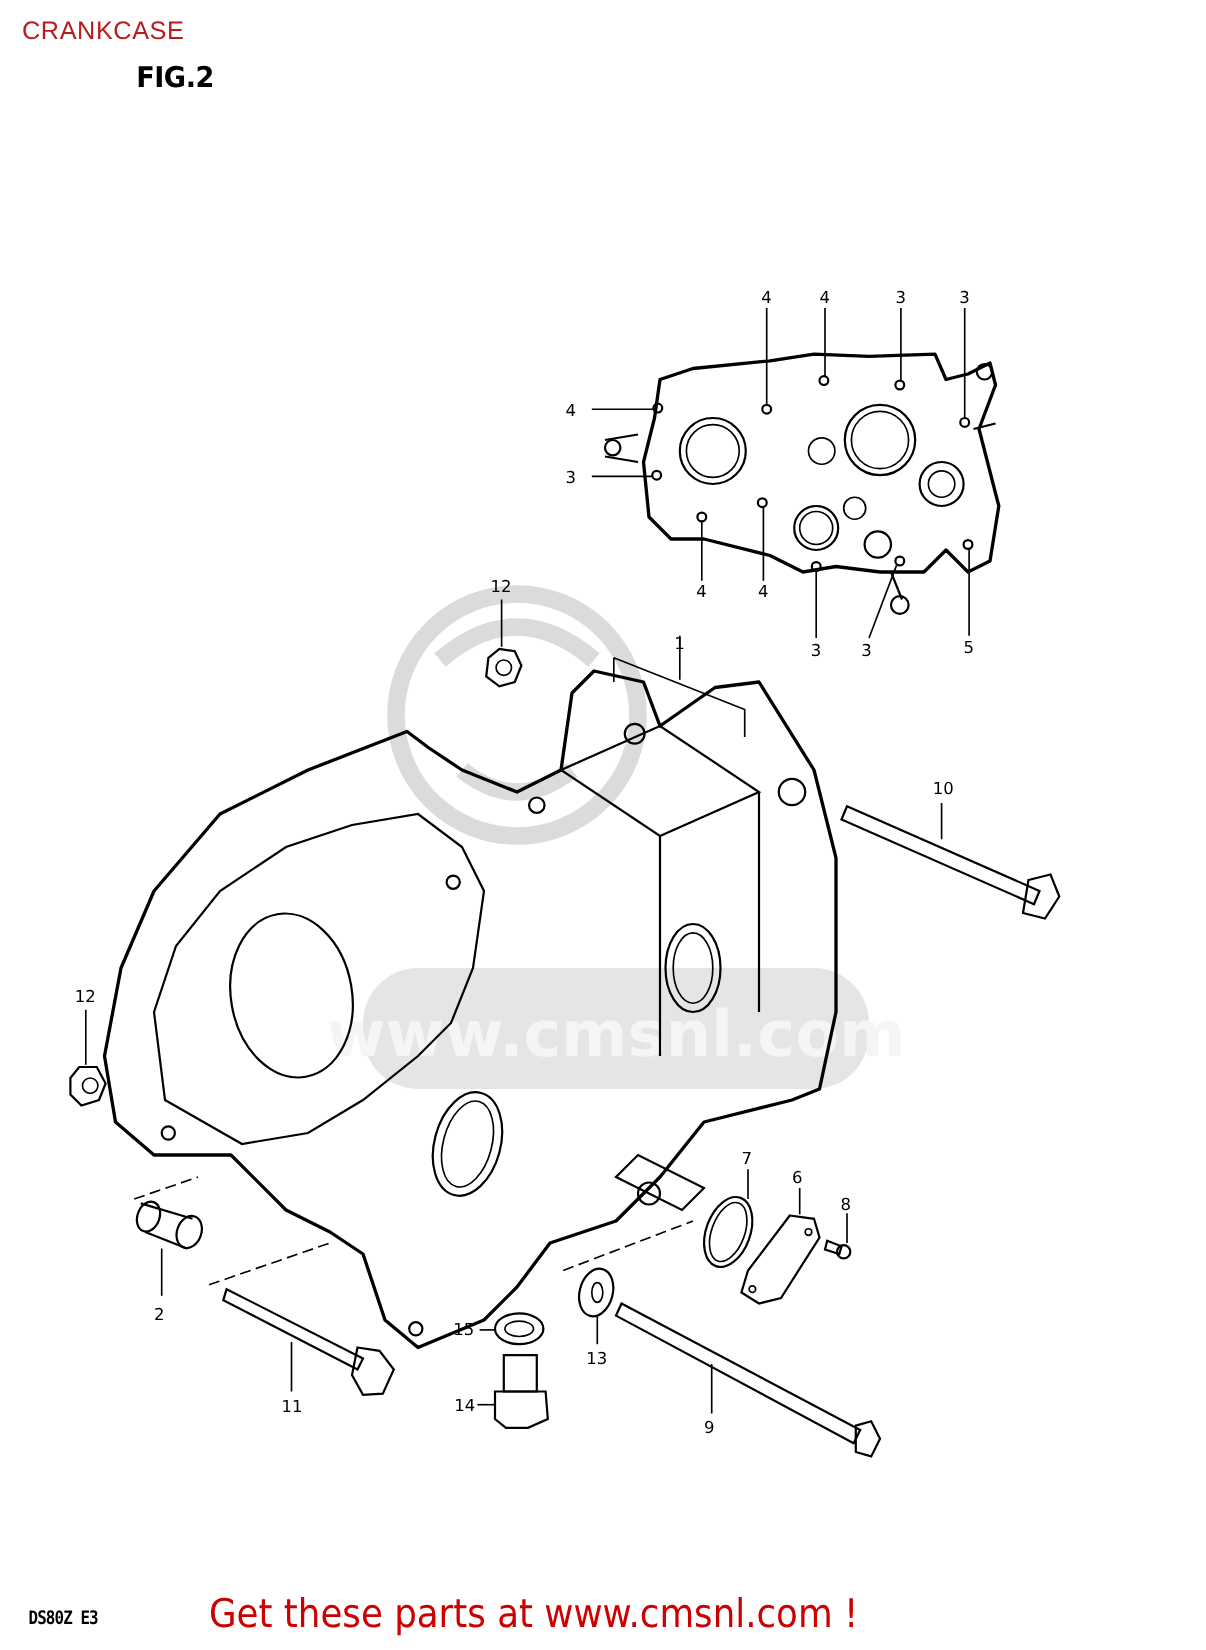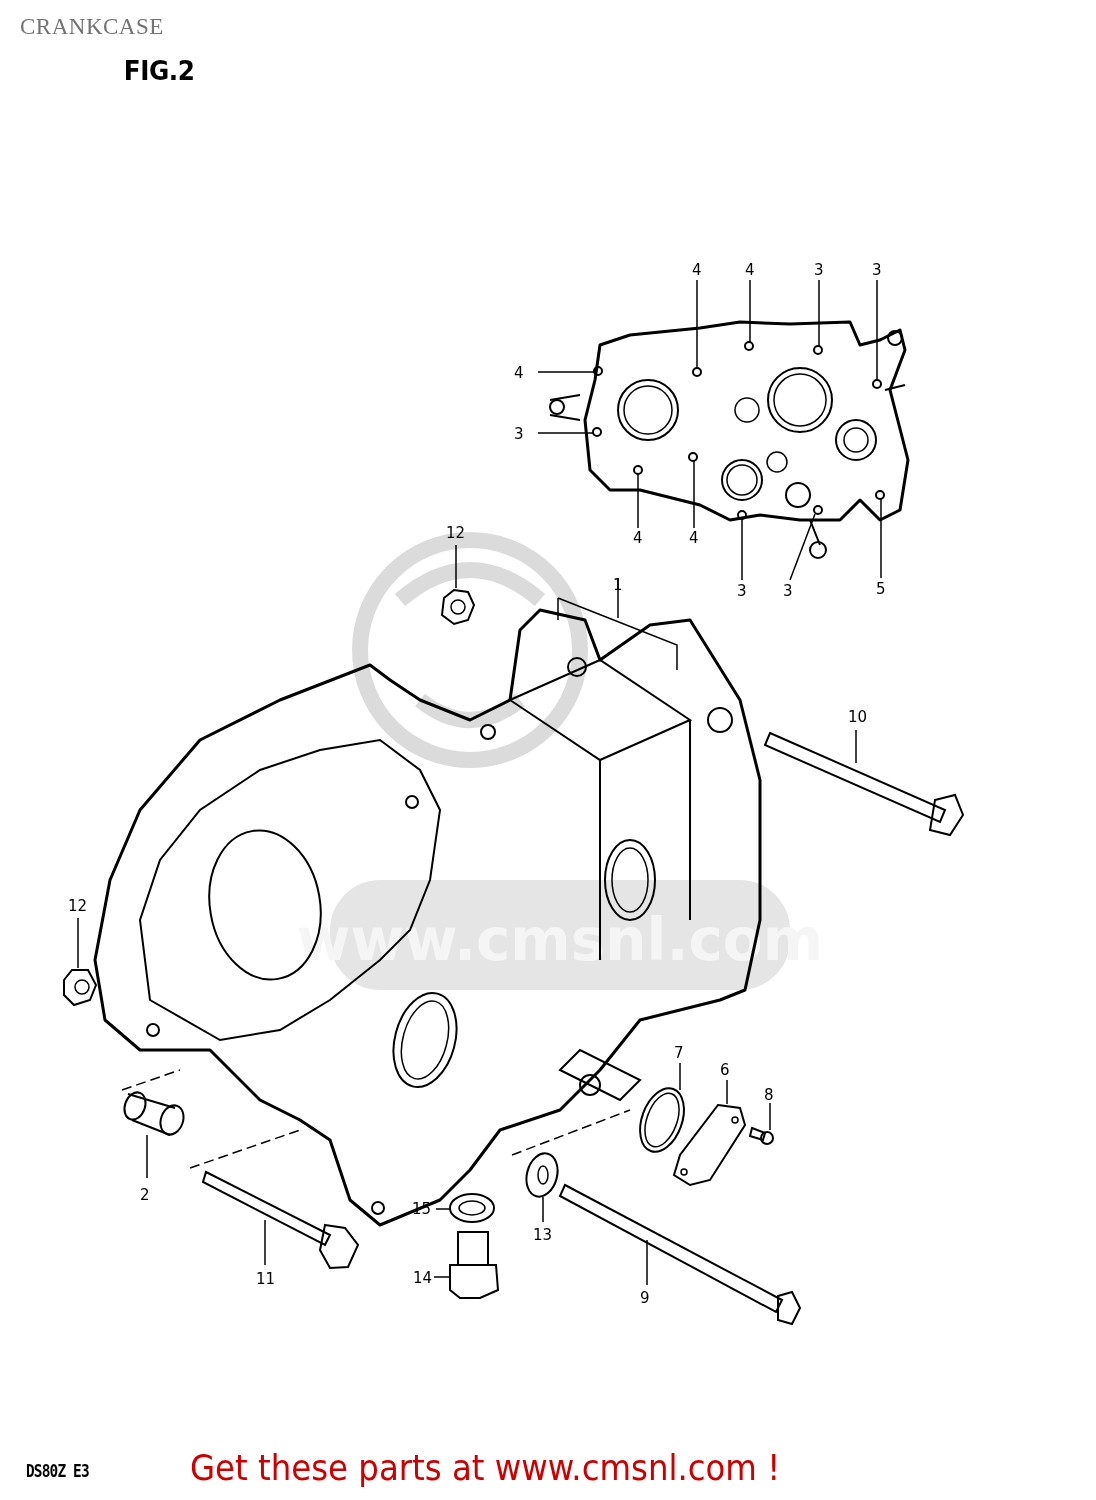--- a/index.html
+++ b/index.html
@@ -1,17 +1,17 @@
 <!DOCTYPE html>
 <html><head>
 <meta charset="utf-8">
 <style>
   html,body{margin:0;padding:0;background:#ffffff;}
   body{width:1096px;height:1500px;position:relative;overflow:hidden;font-family:"DejaVu Sans",sans-serif;}
-  .page-title{position:absolute;left:20px;top:14px;font-size:23px;color:#737373;letter-spacing:0.5px;font-family:Liberation Serif, serif;}
+  .page-title{position:absolute;left:20px;top:14px;font-size:23px;color:#b91c1c;letter-spacing:0.5px;font-family:Liberation Sans, sans-serif;}
   .fig-label{position:absolute;left:122px;top:56px;font-size:26px;font-weight:bold;color:#000;font-family:"DejaVu Sans",sans-serif;letter-spacing:-0.5px;transform:scaleX(0.95);}
   .model-code{position:absolute;left:26px;top:1461px;font-size:17px;font-weight:bold;color:#000;font-family:"DejaVu Sans Mono",monospace;letter-spacing:-1px;transform:scaleX(0.85);transform-origin:left;}
   .cta{position:absolute;left:190px;top:1447px;font-size:36px;color:#cc0000;font-family:"DejaVu Sans",sans-serif;text-decoration:none;transform:scaleX(0.9);transform-origin:left;}
   svg.diagram{position:absolute;left:0;top:0;}
   .callout{font-family:"DejaVu Sans",sans-serif;font-size:15px;fill:#000;}
   .ln{stroke:#000;stroke-width:2;fill:none;}
   .thin{stroke:#000;stroke-width:1.5;fill:none;}
   .dash{stroke:#000;stroke-width:1.5;fill:none;stroke-dasharray:10 5;}
   .thick{stroke:#000;stroke-width:3;fill:none;stroke-linecap:round;stroke-linejoin:round;}
   .wm{fill:none;stroke:#d8d8d8;stroke-width:16;}

